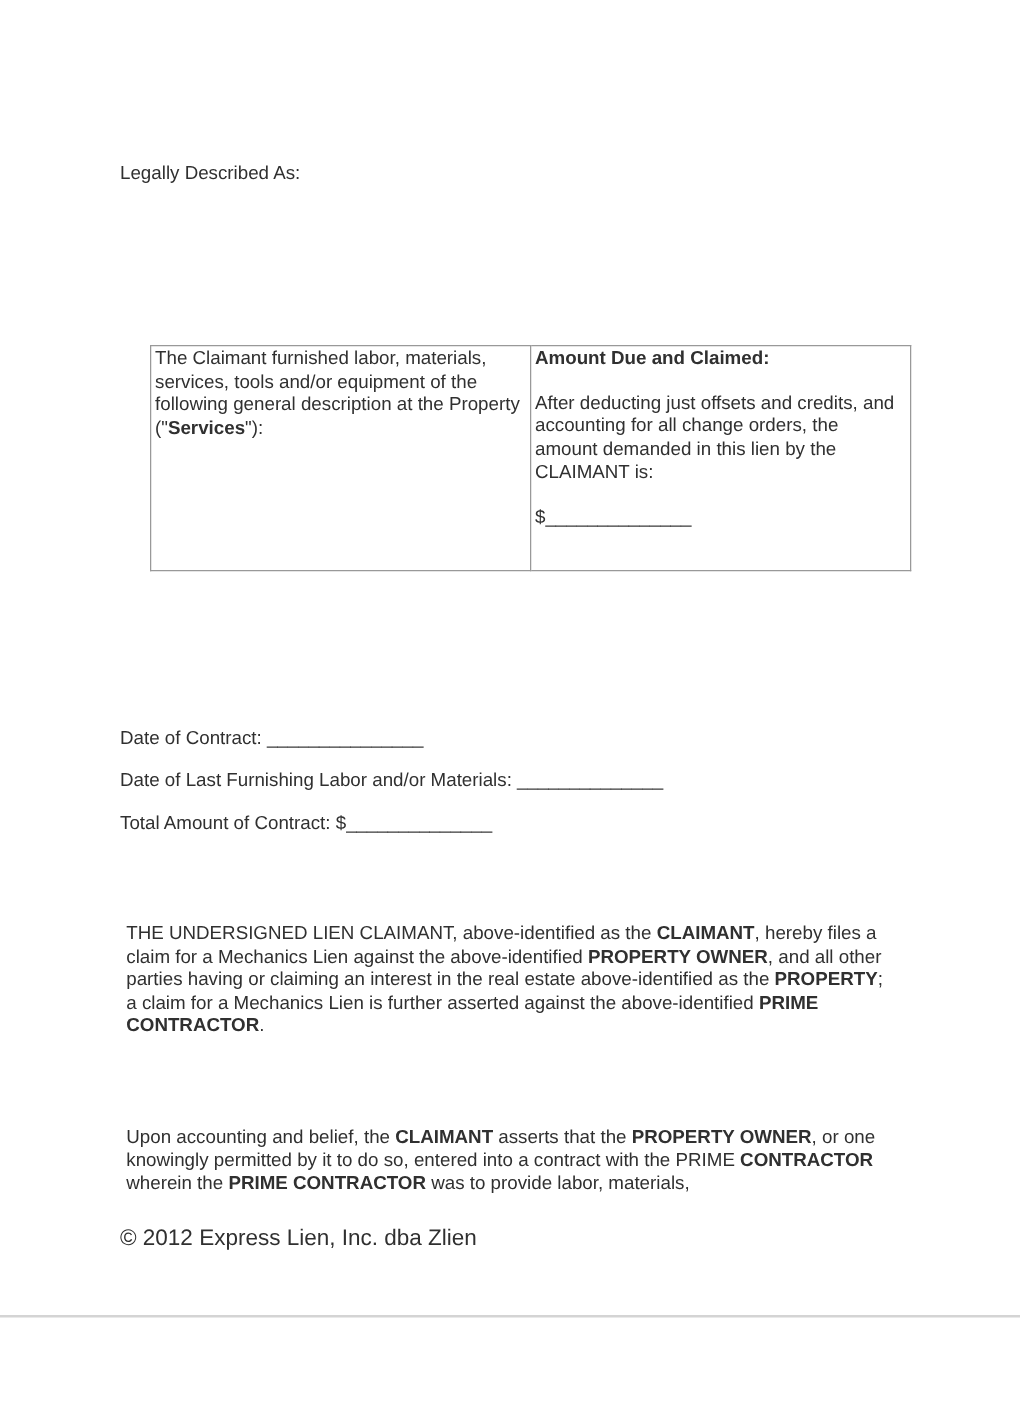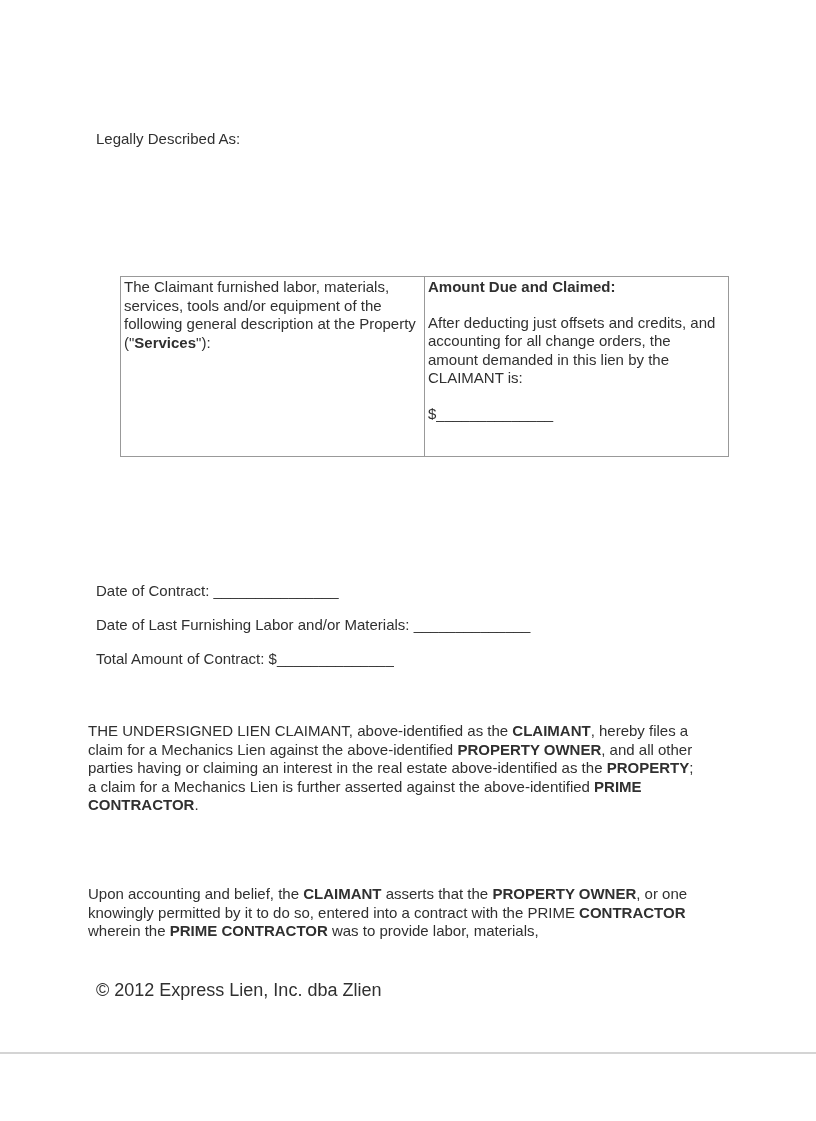--- a/index.html
+++ b/index.html
@@ -52,23 +52,24 @@
     left: 96px;
     top: 511px;
     line-height: 19px;
   }
   .fill-line { left: 96px; line-height: 19px; }
   .date-contract   { top: 581px; }
   .date-furnishing { top: 615px; }
   .total-amount    { top: 649px; }
 
   .body-par {
-    left: 88px;
+    left: 101px;
     width: 617px;
     line-height: 18.6px;
+    margin-top: 16px;
   }
   .par-1 { top: 722px; }
   .par-2 { top: 832px; }
   .par-3 { top: 885px; }
 
   .footer-note {
     left: 96px;
     top: 982px;
     font-size: 18px;
     line-height: 16px;

